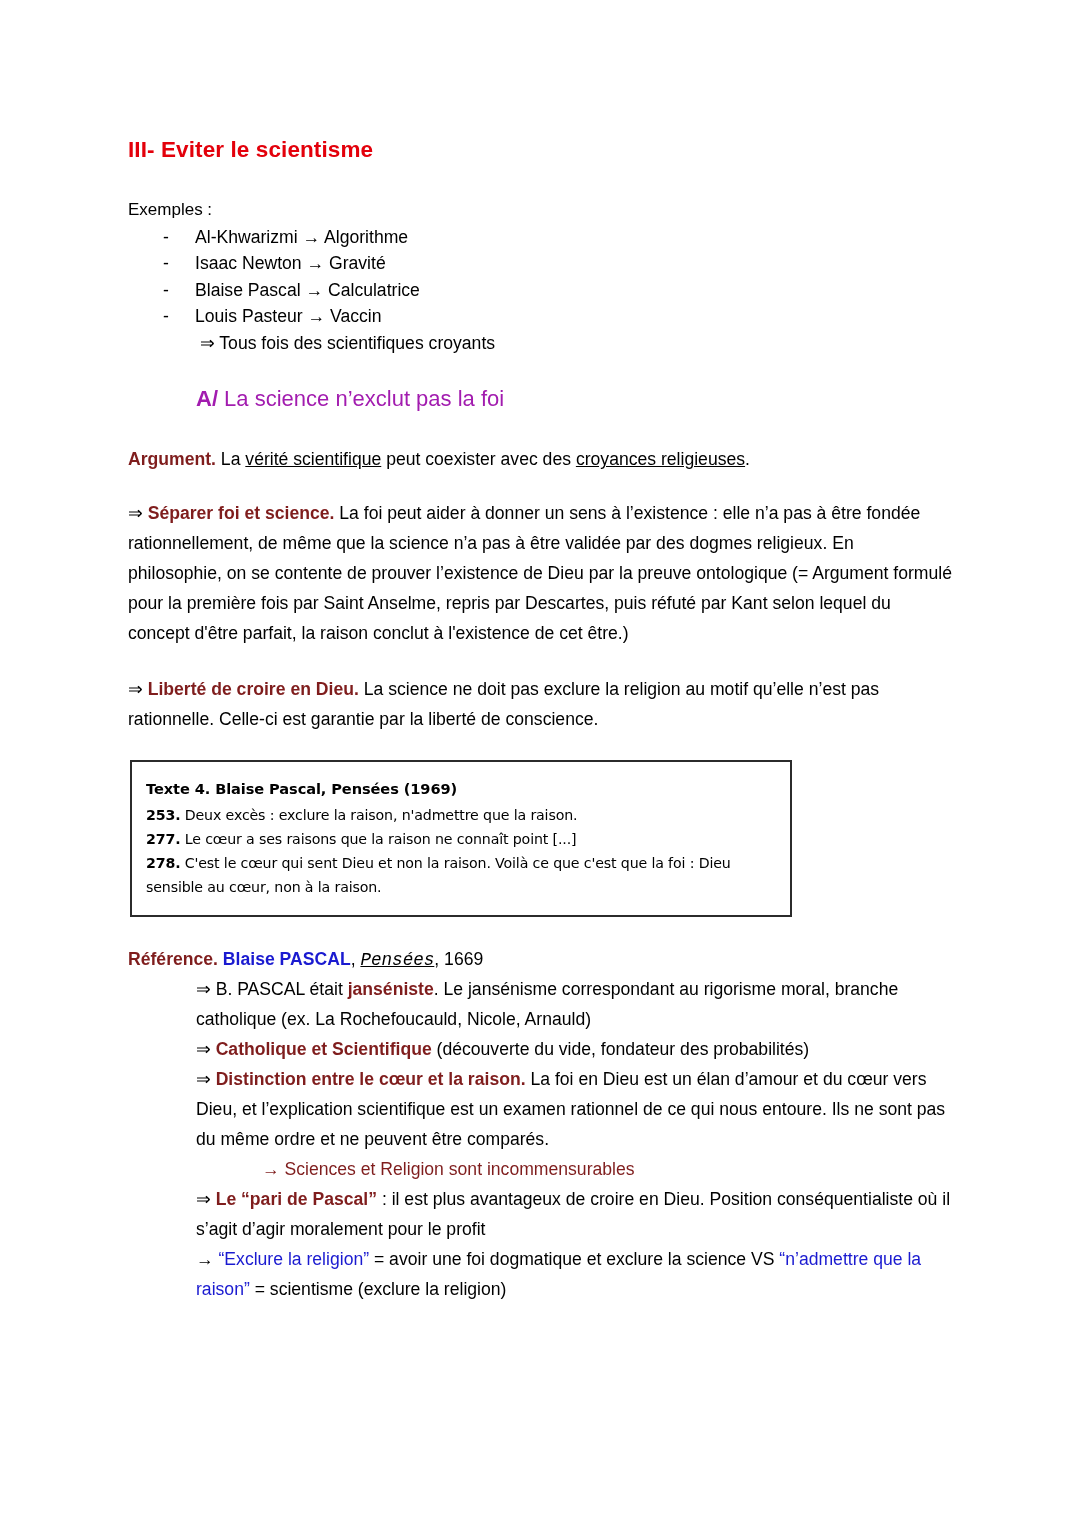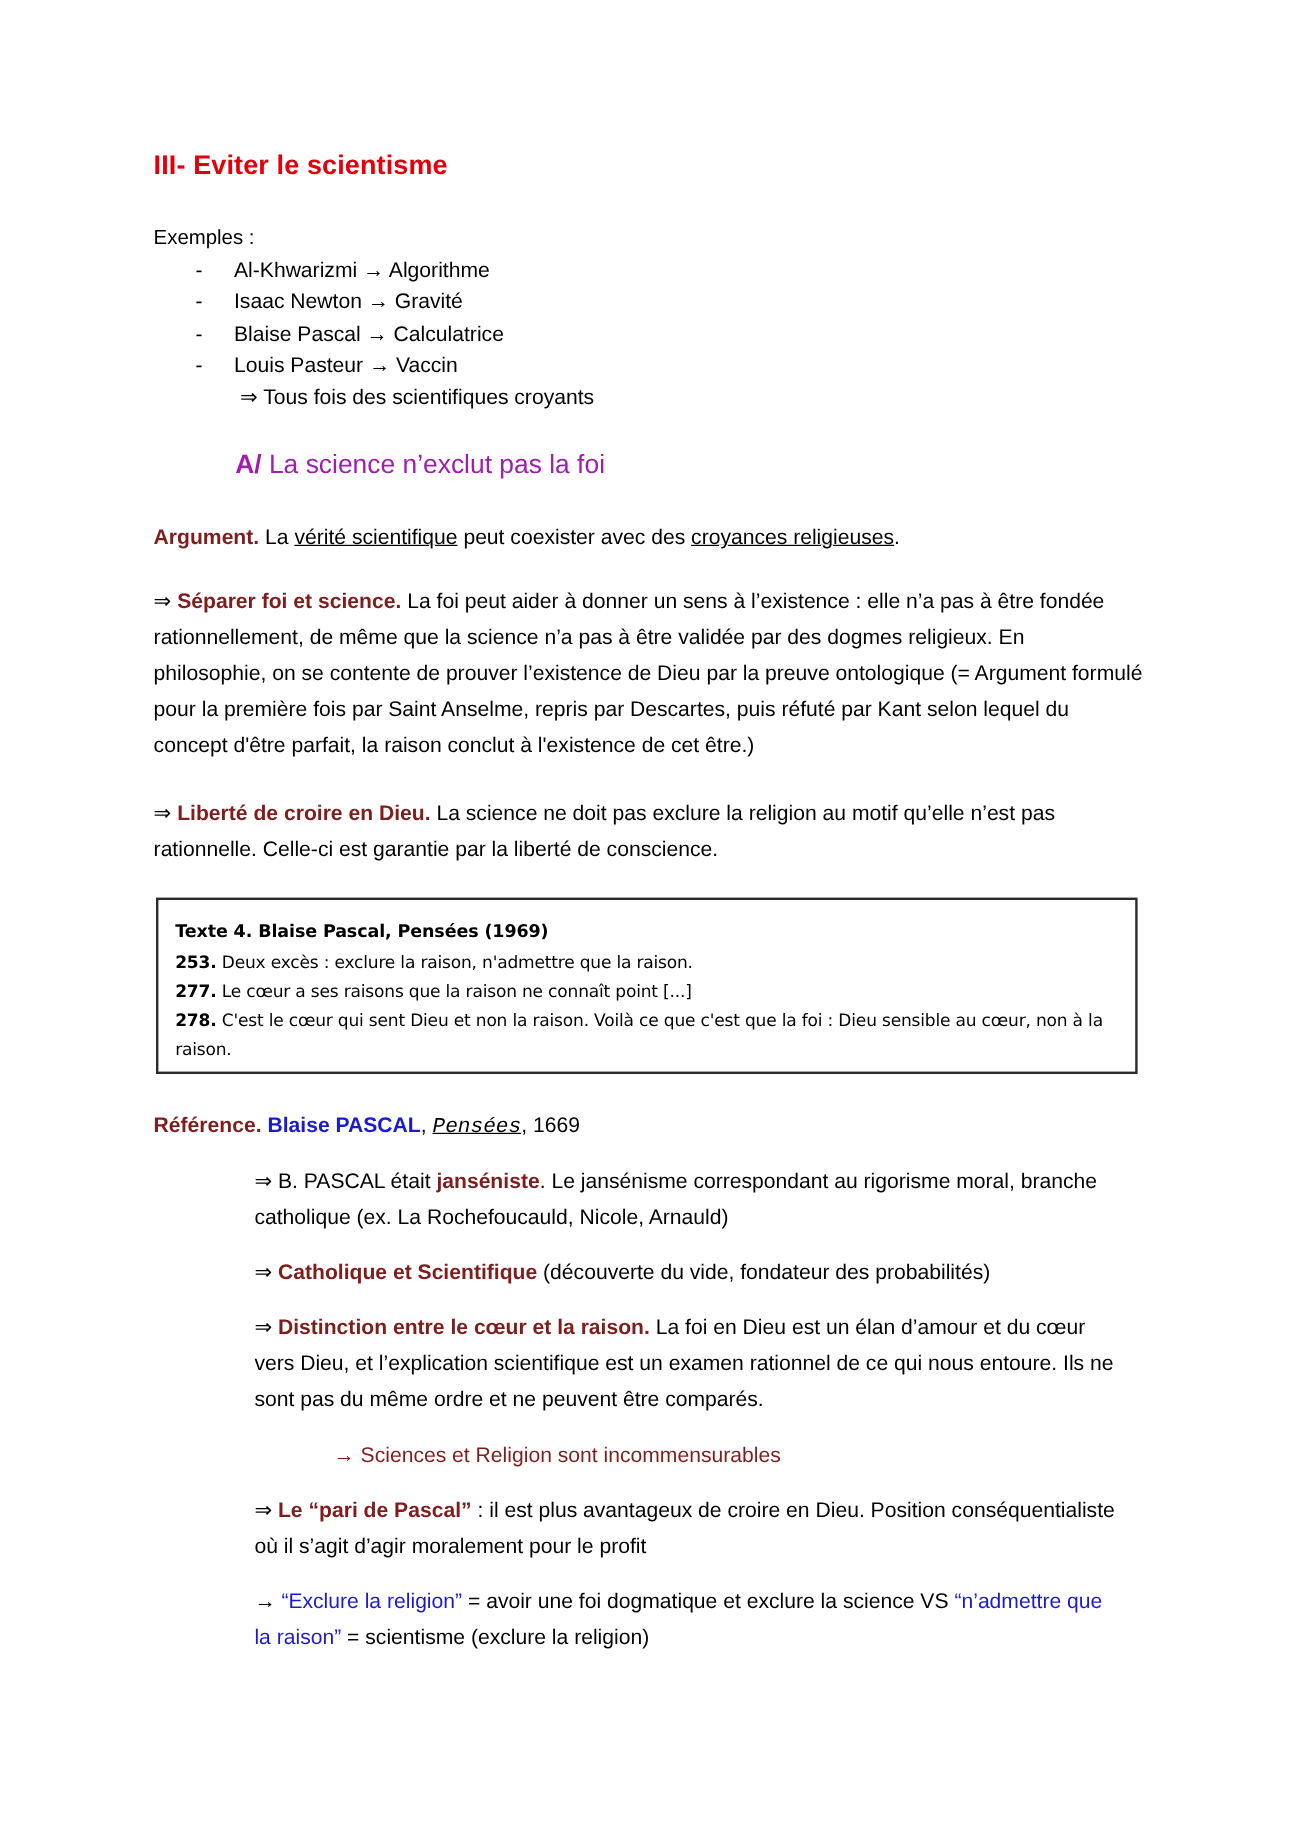--- a/index.html
+++ b/index.html
@@ -21,21 +21,21 @@
     left: 0;
     top: 0;
     width: 1080px;
     height: 1527px;
     background: #ffffff;
     overflow: hidden;
   }
   .content {
     position: absolute;
     left: 128px;
-    top: 124px;
+    top: 136px;
     width: 824px;
   }
 
   
   .red      { color: #7f1d1d; }
   .blue     { color: #1a1ad0; }
   .b        { font-weight: bold; }
   .u        { text-decoration: underline; }
   .i        { font-style: italic; font-family: Liberation Mono, monospace; }
 
@@ -92,23 +92,23 @@
     line-height: 30px;
     margin: 0 0 26px 0;
     text-align: left;
   }
   p.body-par.tight { margin-bottom: 24px; }
 
   
   .quote-box {
     border: 2px solid #2b2b2b;
     box-sizing: border-box;
-    padding: 16px 16px 6px 14px;
+    padding: 16px 16px 16px 14px;
     margin: 8px 0 28px 2px;
-    width: 818px;
+    width: 662px;
     font-family: "DejaVu Sans", sans-serif;
   }
   .quote-box .qtitle {
     font-size: 14.6px;
     font-weight: bold;
     line-height: 22px;
     margin-bottom: 3px;
     letter-spacing: -0.1px;
   }
   .quote-box .qline {
@@ -122,21 +122,21 @@
   .ref-head {
     font-size: 17.6px;
     line-height: 28px;
     margin: 0;
   }
   .ref-body {
     padding-left: 68px;
     font-size: 17.6px;
     line-height: 30px;
   }
-  .ref-body p { margin: 16px; }
+  .ref-body p { margin: 0; }
   .ref-body .deep {
     padding-left: 66px;
   }
 </style>
 </head>
 <body>
 
 <div class="page">
   <div class="content">
 

